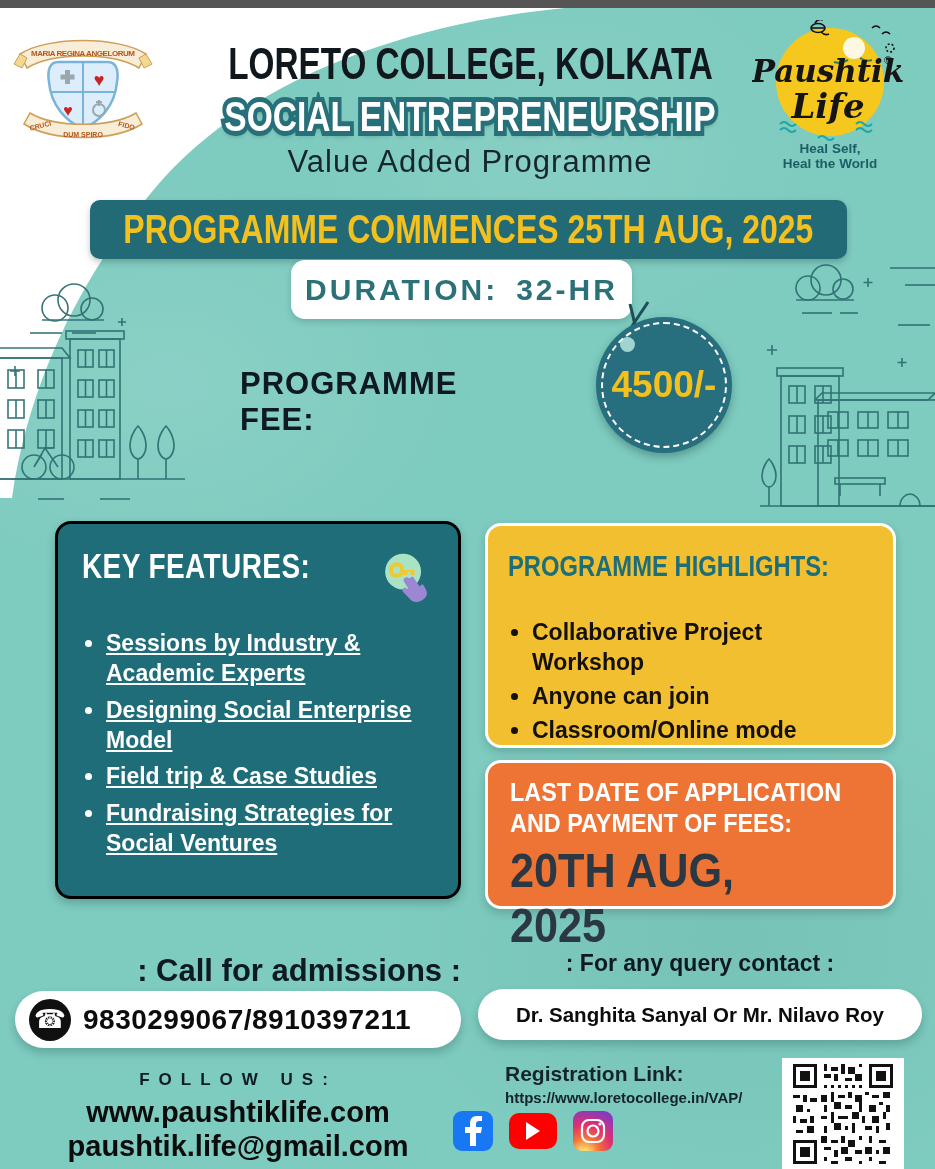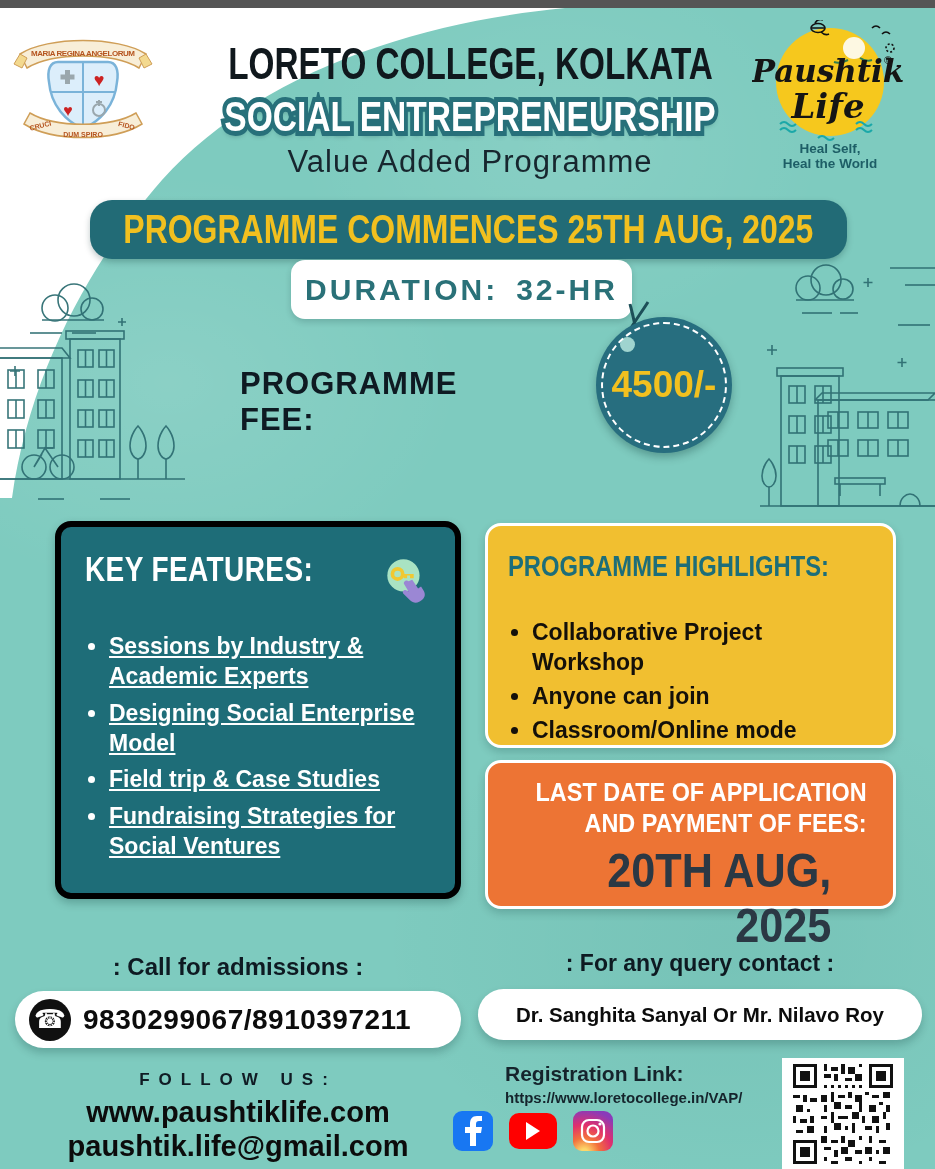--- a/index.html
+++ b/index.html
@@ -25,55 +25,55 @@
     font-weight:bold;font-size:45px;color:#10181d;letter-spacing:0;}
   .college-title .cond{transform:scaleX(.74);}
   .prog-title{left:130px;top:84px;width:680px;height:56px;text-align:center;font-weight:bold;font-size:43px;}
   .prog-title .layer{position:absolute;left:0;right:0;top:0;text-align:center;}
   .prog-title .stroke{color:#27707a;-webkit-text-stroke:10px #27707a;
     text-shadow:0 5px 6px rgba(20,60,60,.35);}
   .prog-title .fill{color:#ffffff;}
   .subtitle{left:130px;top:136px;width:680px;text-align:center;font-size:31px;color:#17262e;font-weight:500;letter-spacing:1px;}
 
   
-  .banner{left:90px;top:192px;width:757px;height:59px;background:#226b76;border-radius:22px;
+  .banner{left:90px;top:192px;width:757px;height:59px;background:#226b76;border-radius:10px;
     display:flex;align-items:center;justify-content:center;box-shadow:0 3px 6px rgba(0,40,40,.25);}
   .banner .txt{color:#f2c01f;font-weight:bold;font-size:41px;}
   .duration-box{left:291px;top:252px;width:341px;height:59px;background:#ffffff;border-radius:14px;
     display:flex;align-items:center;justify-content:center;gap:18px;box-shadow:0 3px 6px rgba(0,40,40,.18);}
   .duration-box span{color:#2a7178;font-weight:bold;font-size:30px;letter-spacing:3px;}
   .fee-label{left:240px;top:358px;width:290px;font-weight:bold;font-size:31px;color:#0e1a22;letter-spacing:1px;}
   .fee-tag{left:596px;top:309px;width:136px;height:136px;border-radius:50%;background:#276e7f;
     box-shadow:0 4px 8px rgba(0,40,40,.3);}
   .fee-tag::after{content:"";position:absolute;inset:5px;border:2px dashed #fff;border-radius:50%;}
   .fee-tag .hole{position:absolute;left:24px;top:20px;width:15px;height:15px;border-radius:50%;background:#9fd4cf;}
   .fee-tag .amt{position:absolute;inset:0;display:flex;align-items:center;justify-content:center;
     color:#f2c01f;font-weight:bold;font-size:37px;}
   .tag-string{left:600px;top:292px;pointer-events:none;}
 
   
   .card{border-radius:16px;box-sizing:border-box;}
-  .kf-card{left:55px;top:513px;width:406px;height:378px;background:#1e6d78;border:6px solid #000000;
+  .kf-card{left:55px;top:513px;width:406px;height:378px;background:#1e6d78;border:3px solid #000000;
     padding:22px 22px 0 24px;box-shadow:0 4px 8px rgba(0,40,40,.25);}
   .kf-head{display:flex;align-items:flex-start;gap:10px;}
   .kf-title{color:#ffffff;font-weight:bold;font-size:35px;letter-spacing:.5px;}
   .card ul{margin:16px 0 0 2px;padding-left:22px;}
   .kf-card li{color:#ffffff;font-weight:bold;font-size:23px;line-height:1.32;margin-bottom:6px;text-decoration:underline;}
   .hl-card{left:485px;top:515px;width:411px;height:225px;background:#f1bf30;border:3px solid #ffffff;
     padding:16px 16px 0 20px;box-shadow:0 4px 8px rgba(0,40,40,.2);}
   .hl-head{display:flex;align-items:flex-start;justify-content:space-between;}
   .hl-title{color:#1d6e79;font-weight:bold;font-size:29px;margin-top:8px;}
   .hl-card li{color:#14100a;font-weight:bold;font-size:23px;line-height:1.3;margin-bottom:4px;}
   .dl-card{left:485px;top:752px;width:411px;height:149px;background:#ed7434;border:3px solid #ffffff;
-    padding:14px 26px 0 22px;box-shadow:0 4px 8px rgba(0,40,40,.2);text-align:right;}
+    padding:14px 26px 0 22px;box-shadow:0 4px 8px rgba(0,40,40,.2);}
   .dl-label{color:#ffffff;font-weight:bold;font-size:26px;line-height:1.2;transform:scaleX(.9);transform-origin:left;width:111%;}
   .dl-date{color:#2b3844;font-weight:bold;font-size:48px;margin-top:4px;transform:scaleX(.9);transform-origin:left;}
 
   
-  .adm-label{left:15px;top:945px;width:446px;text-align:center;font-weight:bold;font-size:24px;color:#0e1a22;}
+  .adm-label{left:15px;top:945px;width:446px;text-align:right;font-weight:bold;font-size:31px;color:#0e1a22;}
   .phone-pill{left:15px;top:983px;width:446px;height:57px;background:#ffffff;border-radius:29px;
     display:flex;align-items:center;gap:12px;padding-left:14px;box-sizing:border-box;
     box-shadow:0 5px 8px rgba(0,40,40,.22);}
   .phone-ic{width:42px;height:42px;border-radius:50%;background:#101010;color:#fff;display:flex;
     align-items:center;justify-content:center;font-size:26px;}
   .phone-num{font-weight:bold;font-size:28px;color:#0c0c0c;letter-spacing:.5px;}
   .query-label{left:478px;top:942px;width:444px;text-align:center;font-weight:bold;font-size:23px;color:#0e1a22;}
   .query-pill{left:478px;top:981px;width:444px;height:51px;background:#ffffff;border-radius:26px;
     display:flex;align-items:center;justify-content:center;box-shadow:0 5px 8px rgba(0,40,40,.22);}
   .query-pill span{font-weight:bold;font-size:20.5px;color:#0c0c0c;}

